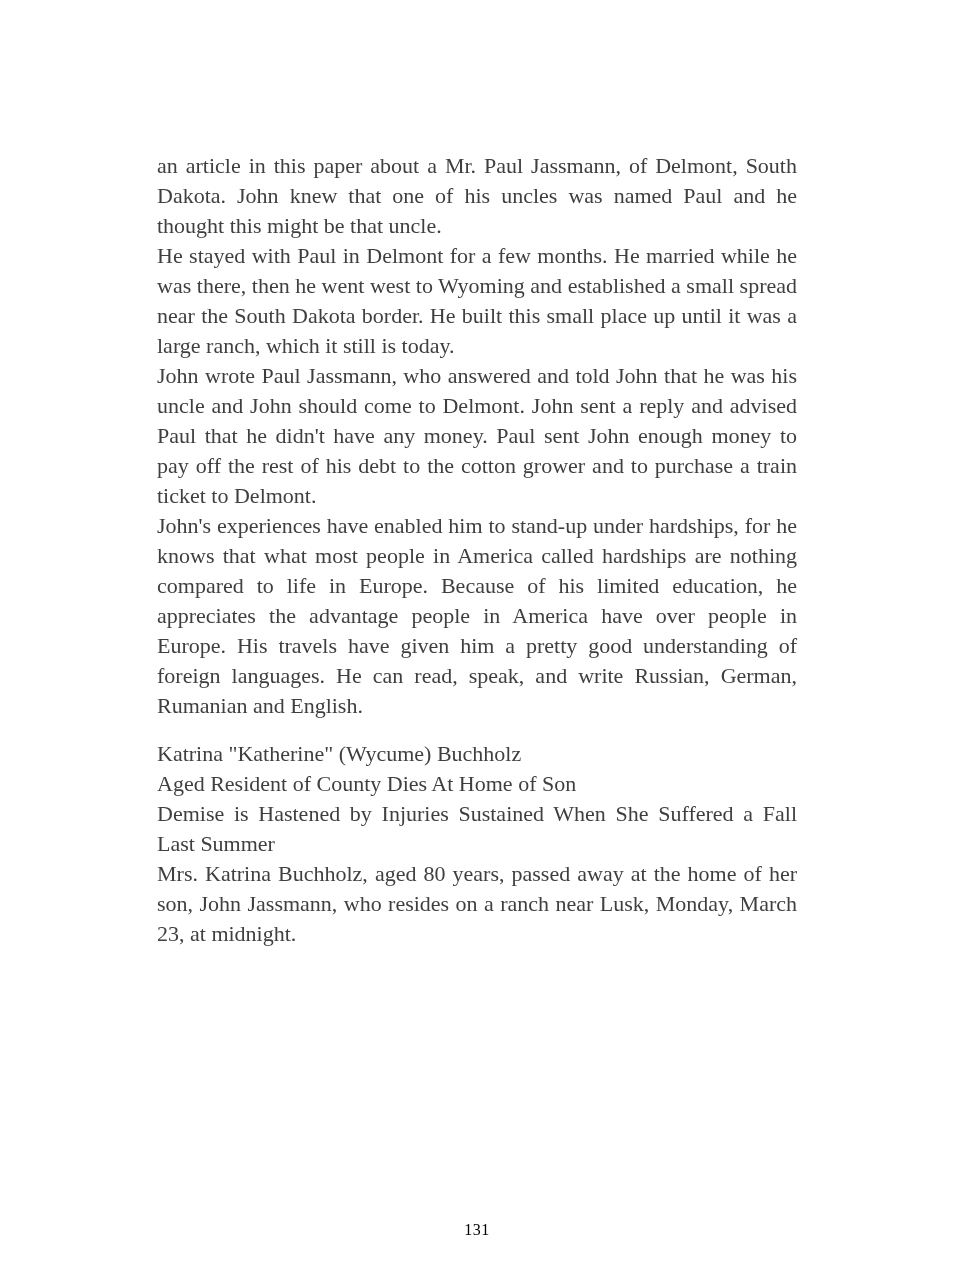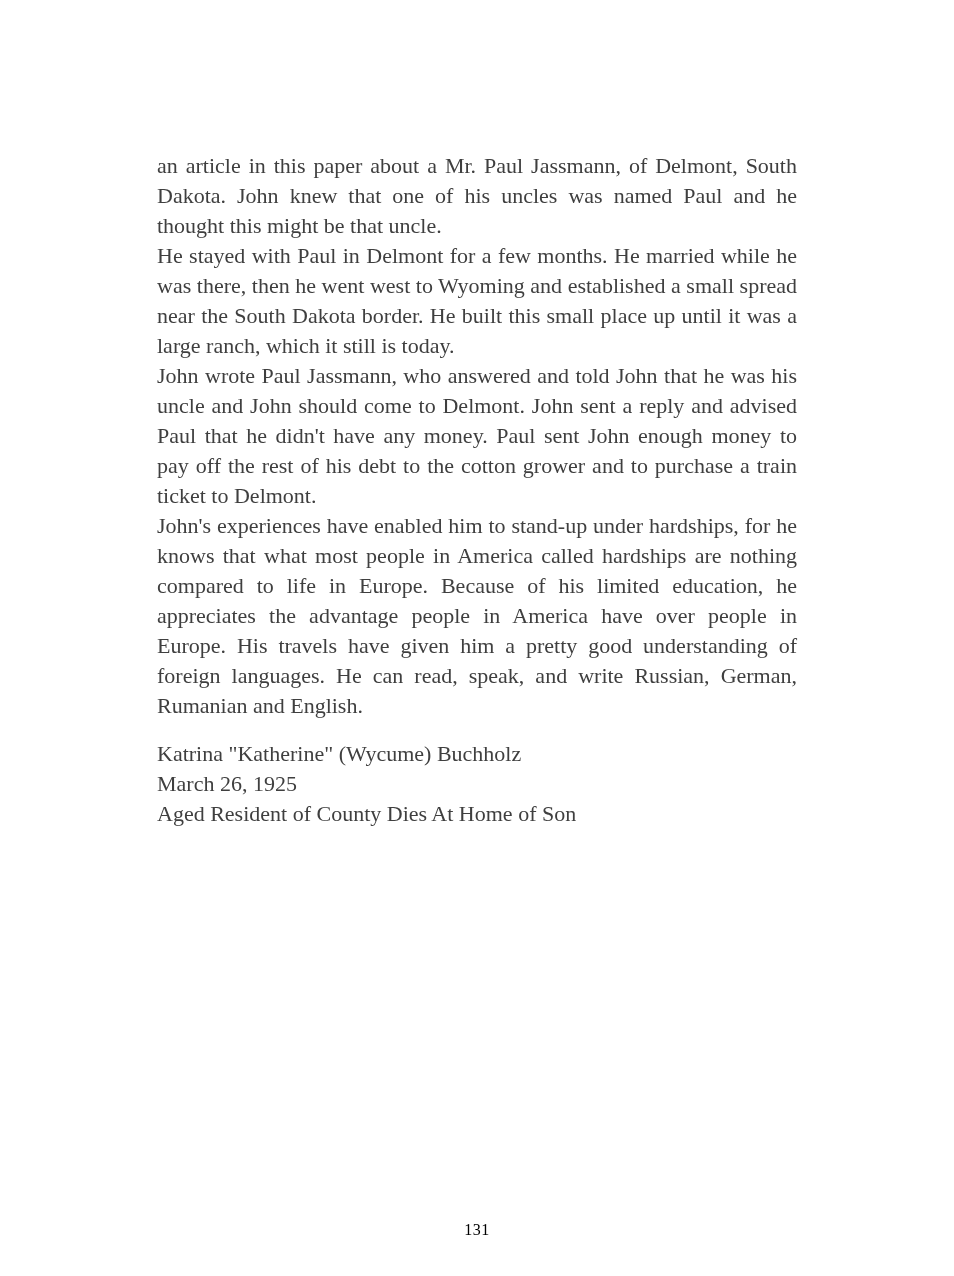--- a/index.html
+++ b/index.html
@@ -57,18 +57,19 @@
 <main class="book-page">
   <div class="text-block">
       <section class="doc-section">
         <p class="para">an article in this paper about a Mr. Paul Jassmann, of Delmont, South Dakota. John knew that one of his uncles was named Paul and he thought this might be that uncle.</p>
         <p class="para">He stayed with Paul in Delmont for a few months. He married while he was there, then he went west to Wyoming and established a small spread near the South Dakota border. He built this small place up until it was a large ranch, which it still is today.</p>
         <p class="para">John wrote Paul Jassmann, who answered and told John that he was his uncle and John should come to Delmont. John sent a reply and advised Paul that he didn't have any money. Paul sent John enough money to pay off the rest of his debt to the cotton grower and to purchase a train ticket to Delmont.</p>
         <p class="para">John's experiences have enabled him to stand-up under hardships, for he knows that what most people in America called hardships are nothing compared to life in Europe. Because of his limited education, he appreciates the advantage people in America have over people in Europe. His travels have given him a pretty good understanding of foreign languages. He can read, speak, and write Russian, German, Rumanian and English.</p>
       </section>
       <section class="doc-section">
         <p class="para">Katrina "Katherine" (Wycume) Buchholz</p>
-        <p class="para">March 26, 1925</p>
         <p class="para">Aged Resident of County Dies At Home of Son</p>
+        <p class="para">Demise is Hastened by Injuries Sustained When She Suffered a Fall Last Summer</p>
+        <p class="para">Mrs. Katrina Buchholz, aged 80 years, passed away at the home of her son, John Jassmann, who resides on a ranch near Lusk, Monday, March 23, at midnight.</p>
       </section>
     </div>
   <footer class="page-number">131</footer>
 </main>
 
 </body></html>

